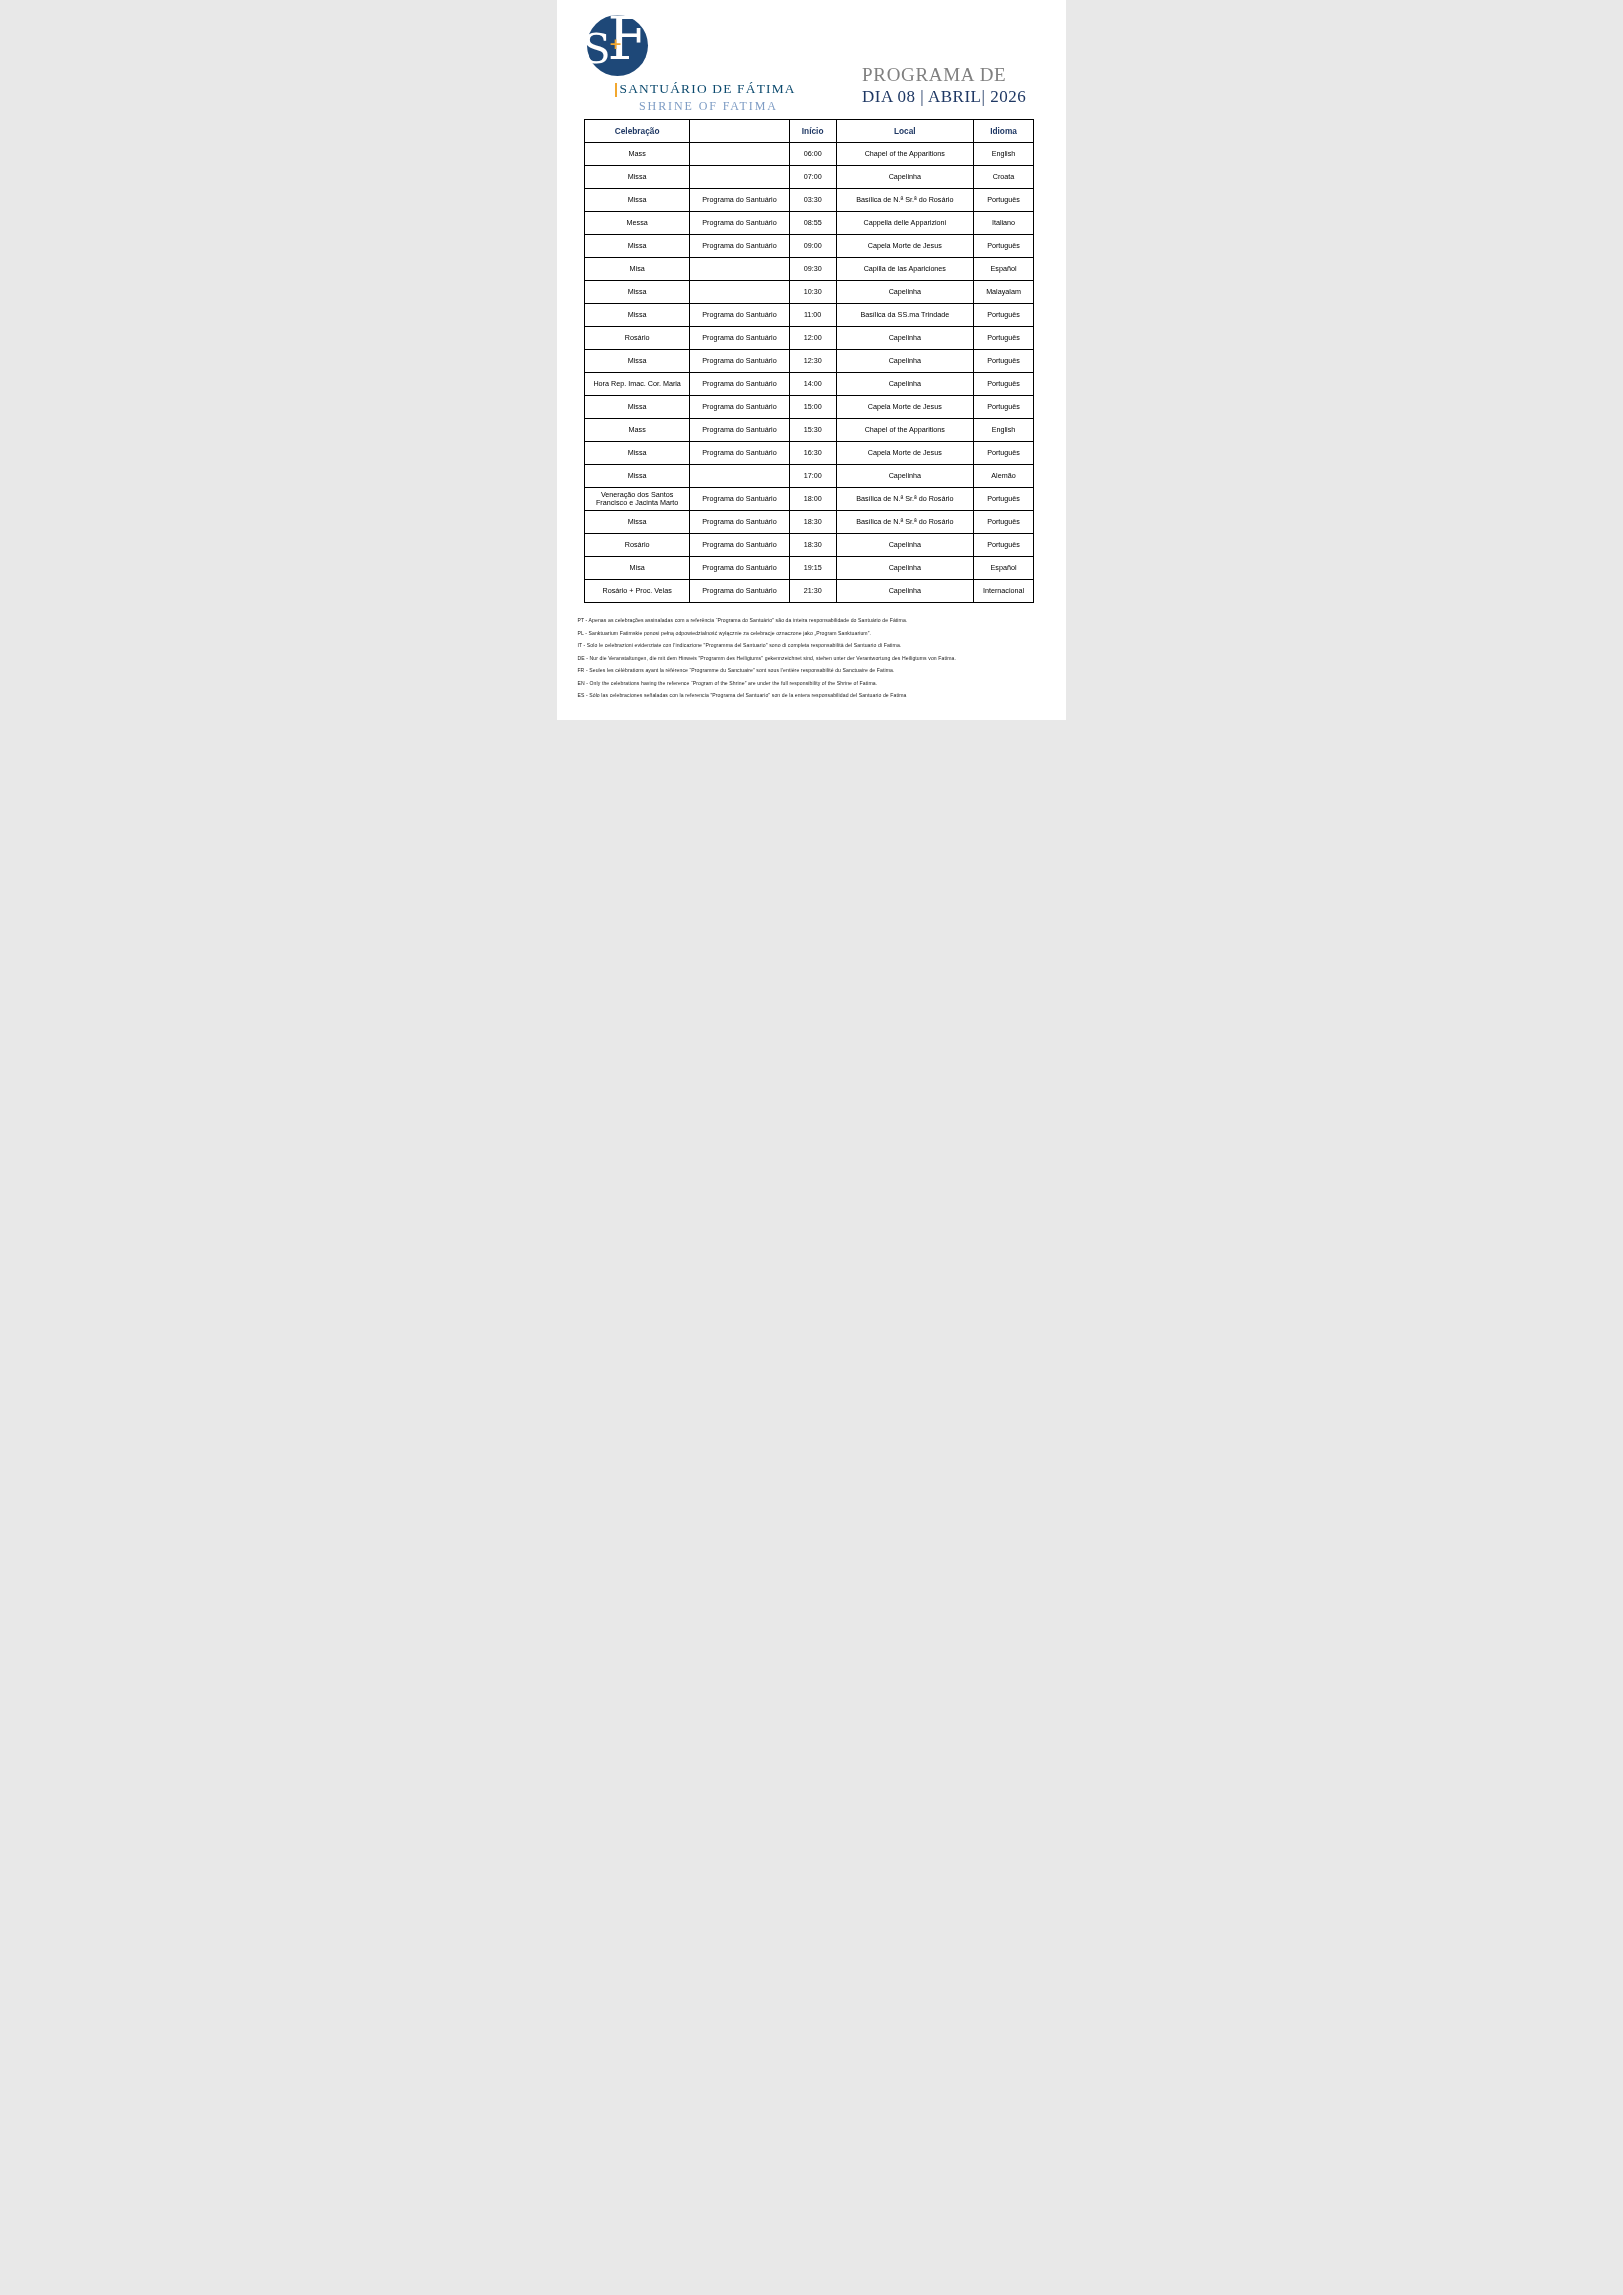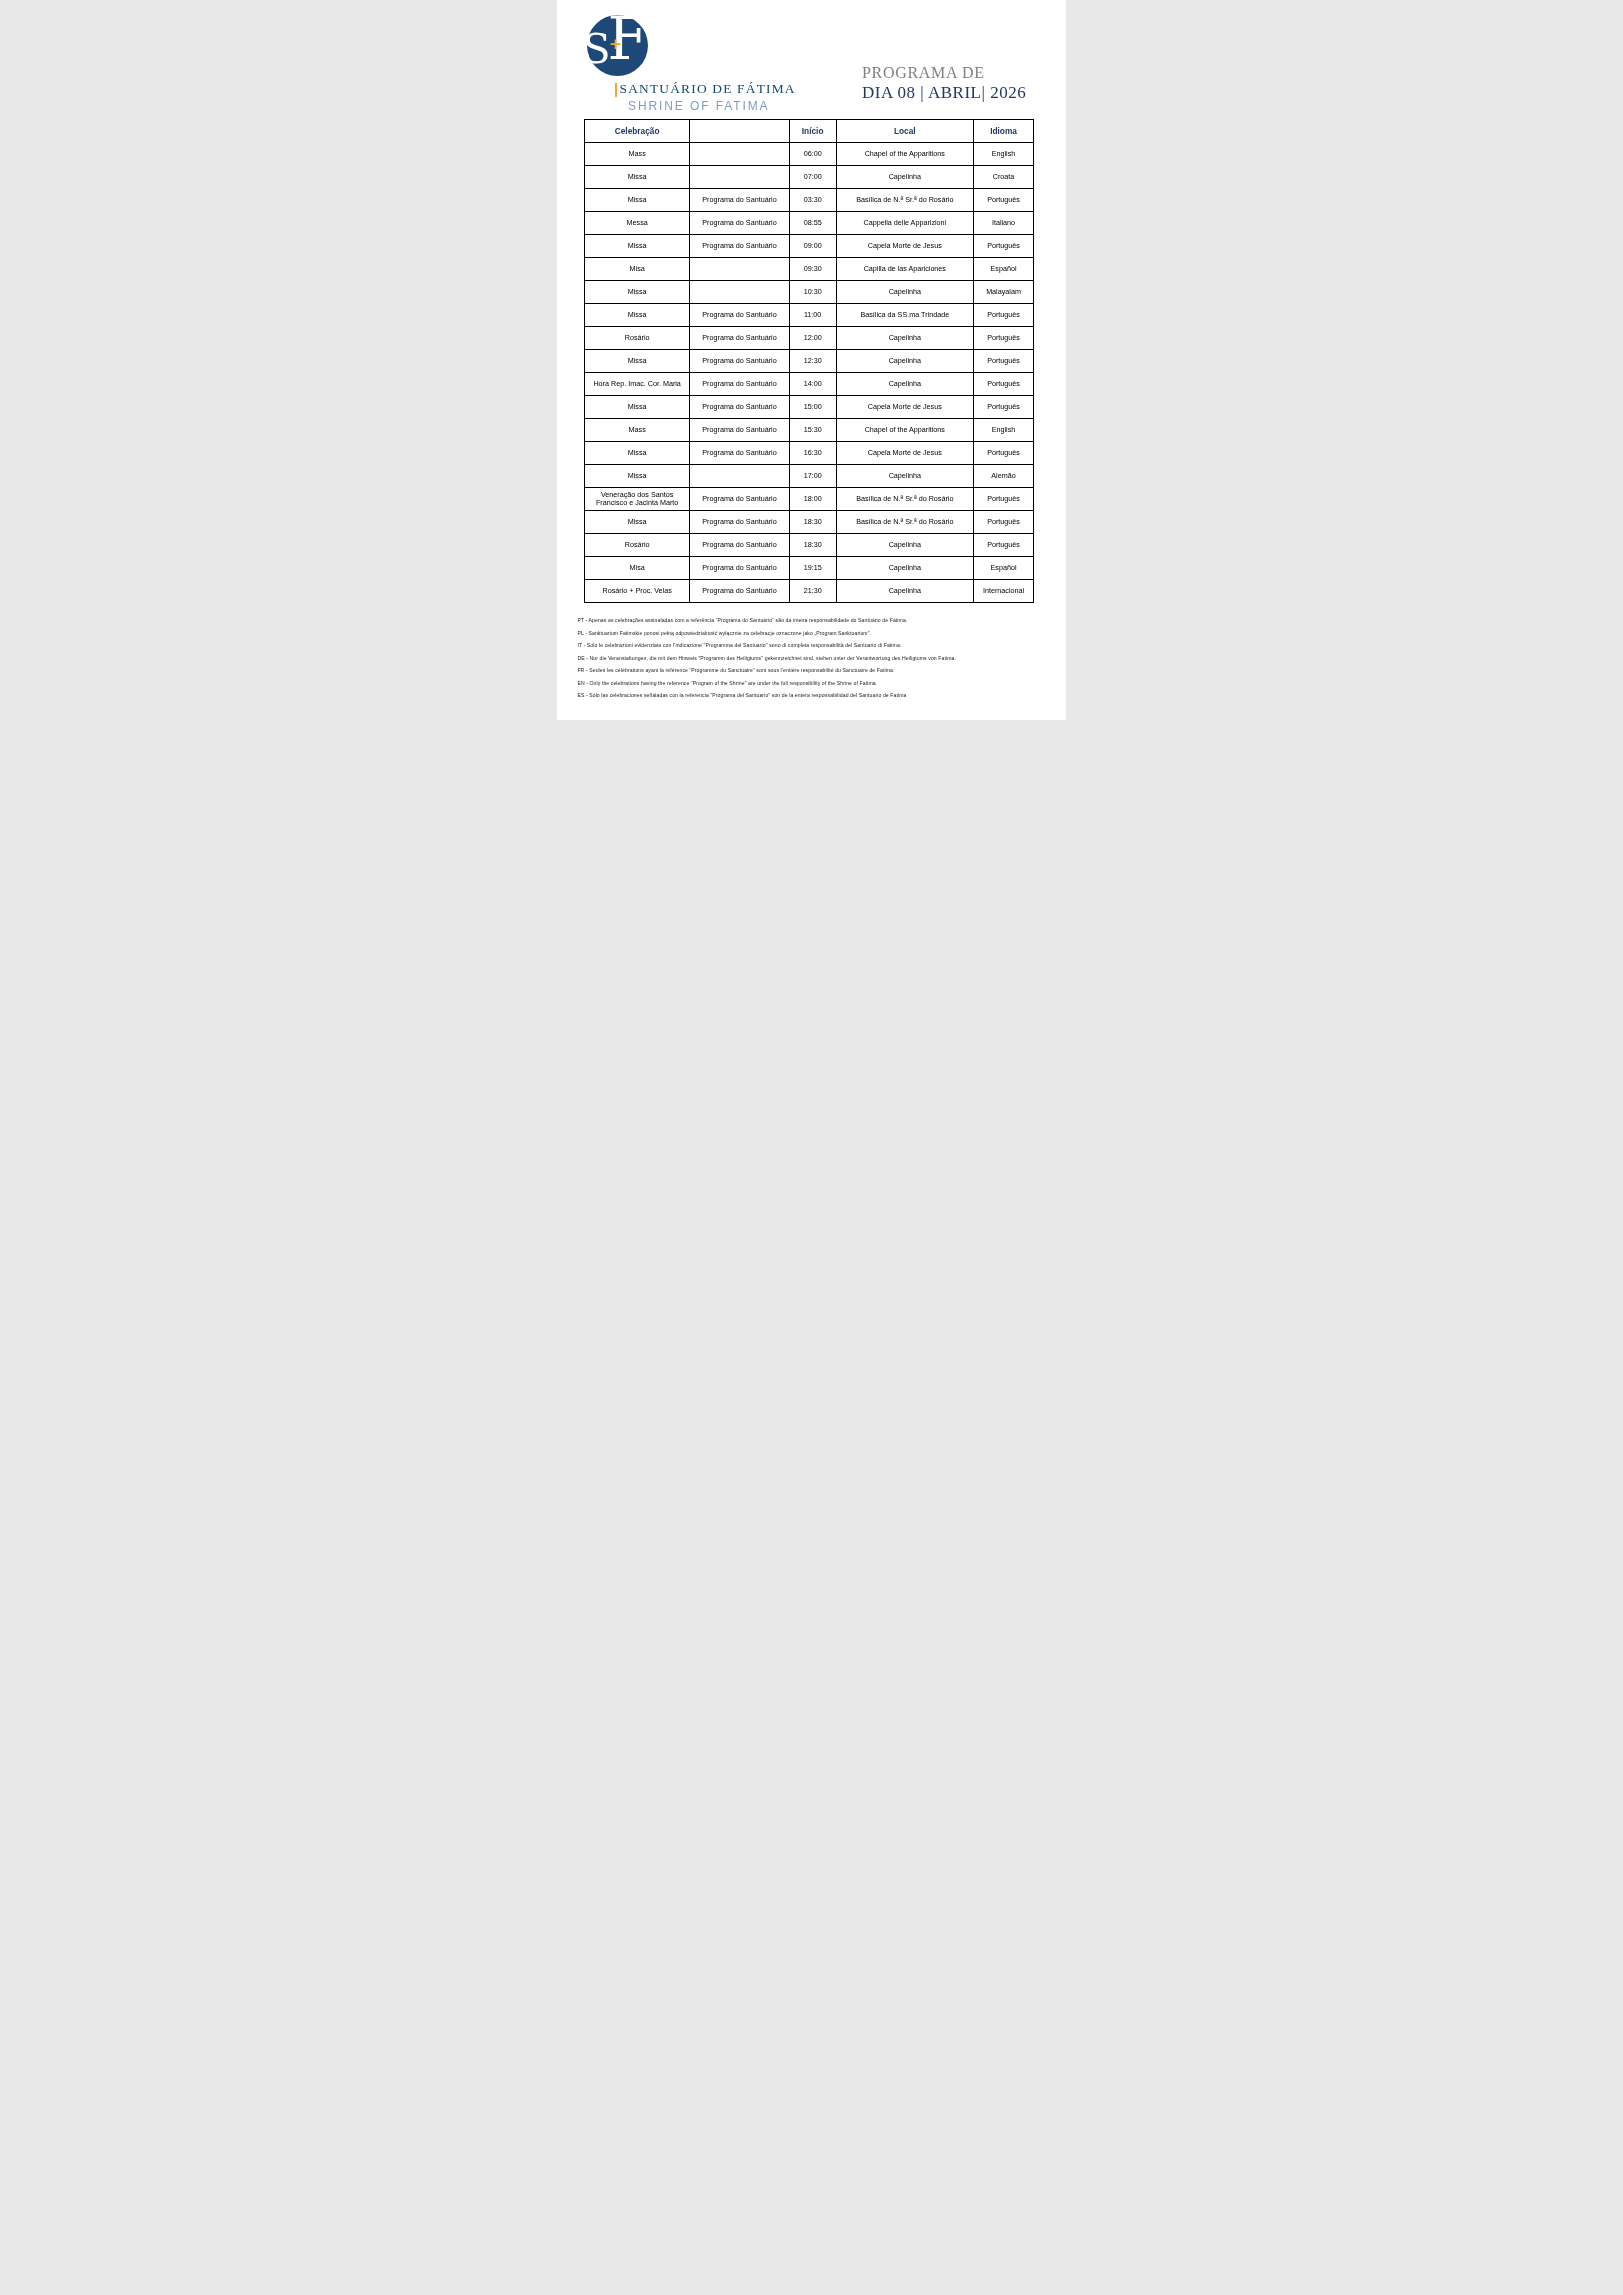--- a/index.html
+++ b/index.html
@@ -26,29 +26,29 @@
 
   .logo-text { position:absolute; left:58px; top:81px; }
   .gold-bar  { position:absolute; left:0; top:1.9px; width:1.9px; height:14px; background:#F2A72E; }
   .lt1 {
     margin-left:4.6px;
     font-family:"Liberation Serif", serif;
     font-size:13.4px; letter-spacing:1.2px;
     color:#0c4a6e; white-space:nowrap;
   }
   .lt2 {
-    margin-left:13px; margin-top:2.3px;
-    font-family:Liberation Sans, sans-serif;
+    margin-left:24px; margin-top:2.3px;
+    font-family:Liberation Serif, serif;
     font-size:12px; letter-spacing:1.9px;
     color:#7E9CC4; white-space:nowrap;
   }
 
   
   .prog { position:absolute; left:305px; top:64px; font-family:"Liberation Serif", serif; }
-  .prog1 { font-size:16px; color:#808080; letter-spacing:0.7px; white-space:nowrap; }
+  .prog1 { font-size:19px; color:#808080; letter-spacing:0.7px; white-space:nowrap; }
   .prog2 {
     font-size:17px; color:#1F3864; margin-top:1px;
     letter-spacing:0.5px; white-space:nowrap;
     font-feature-settings:"onum";
   }
 
   
   table.sched {
     position:absolute; left:27px; top:119px;
     width:450px;

